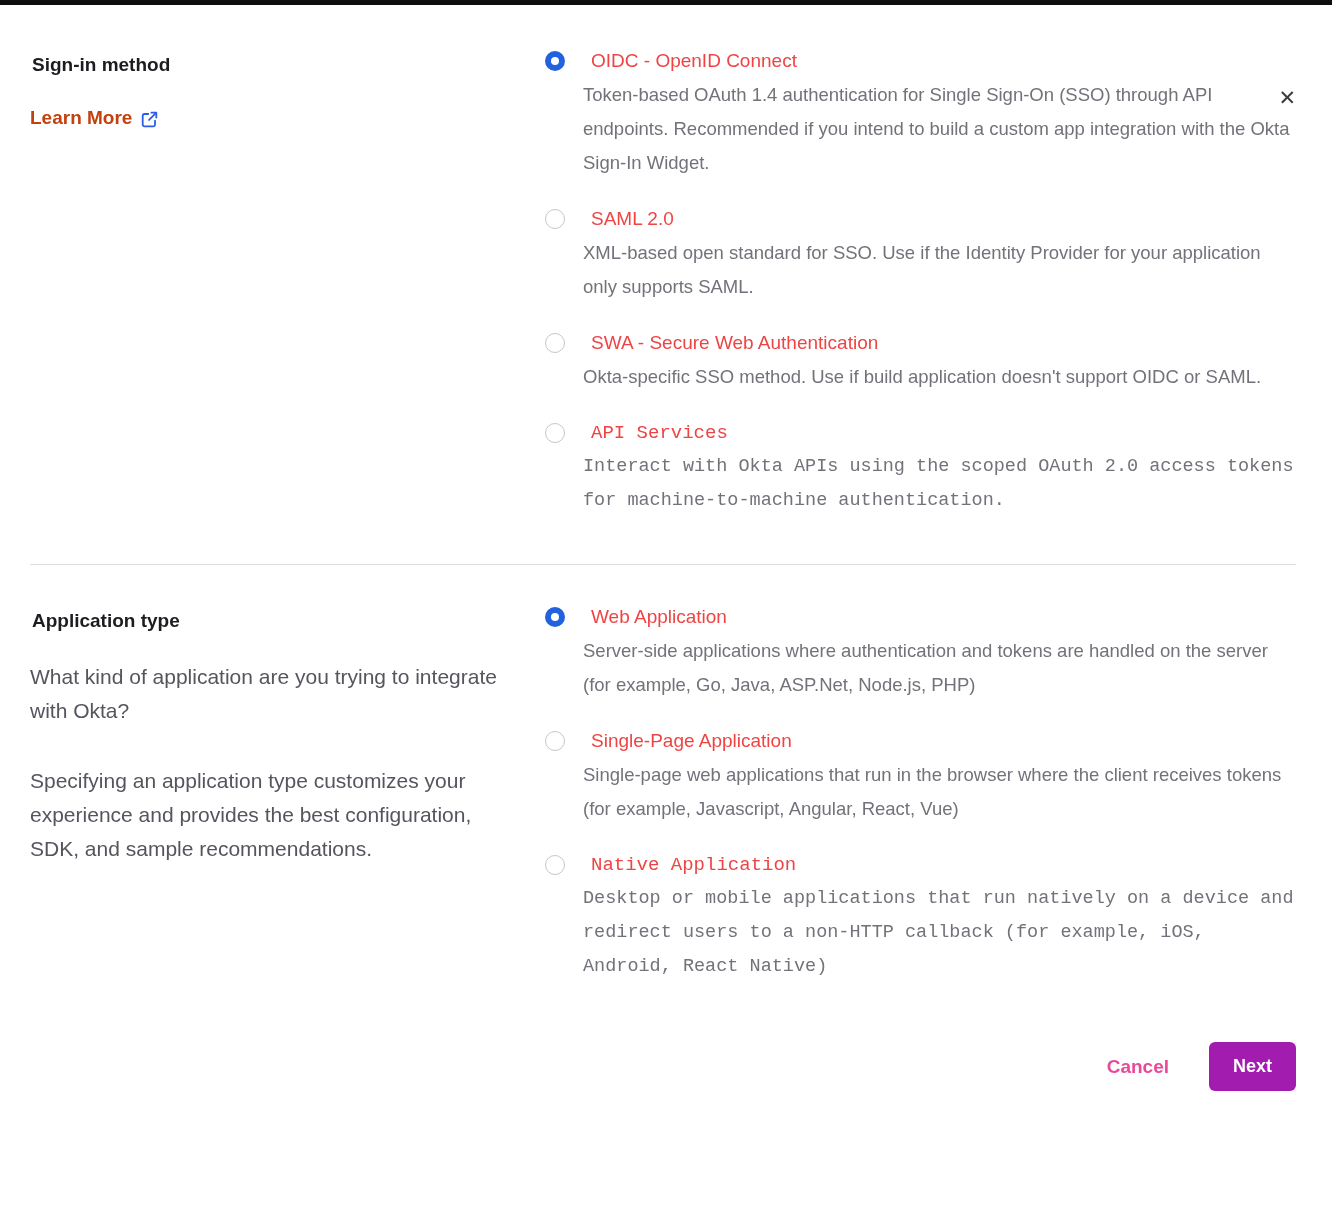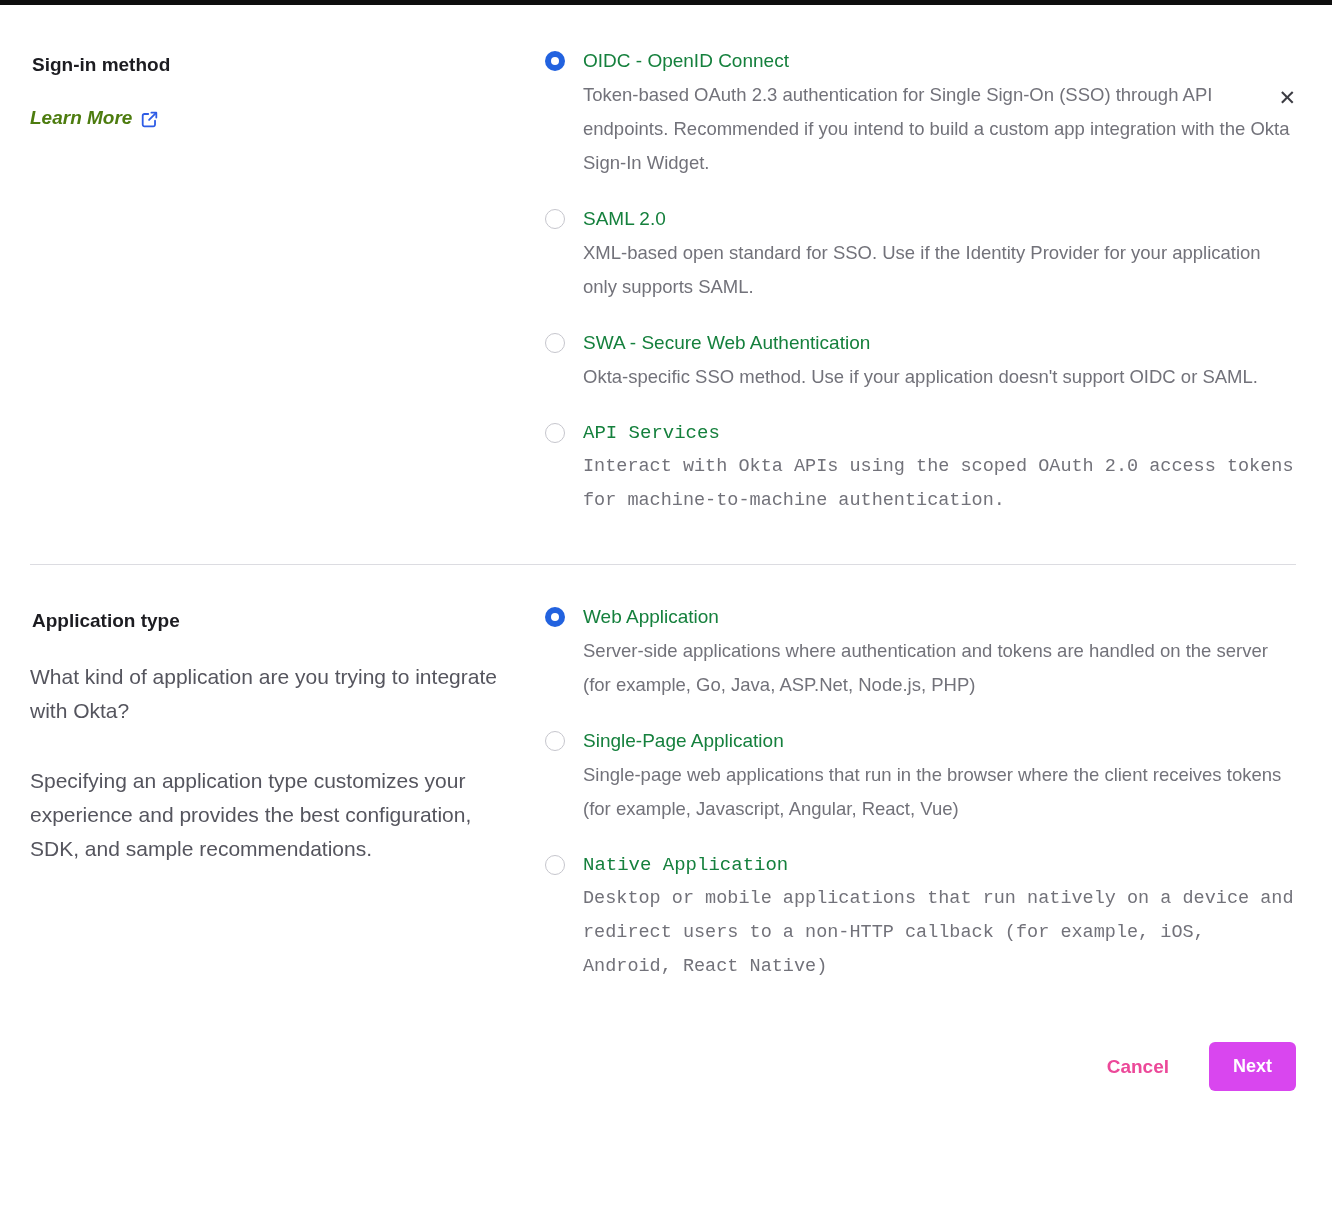--- a/index.html
+++ b/index.html
@@ -37,22 +37,22 @@
   .section .right { padding-left: 10px; }
 
   .col-heading {
     margin: 2px; padding-top: 2px;
     font-size: 19px; font-weight: 700; color: #1c1c21; line-height: 24px;
   }
 
   .learn-more {
     display: inline-flex; align-items: center; gap: 9px;
     margin-top: 27px;
-    color: #4d7c0f; font-size: 19px; font-weight: 700;
-    text-decoration: none; cursor: pointer; line-height: 24px; font-style: italic;
+    color: #c2410c; font-size: 19px; font-weight: 700;
+    text-decoration: none; cursor: pointer; line-height: 24px;
   }
   .learn-more svg { display: block; margin-top: 2px; }
 
   .left-para {
     margin: 27px 0 0 0;
     font-size: 21px; color: #55555e; line-height: 34px;
     max-width: 478px;
   }
   .left-para + .left-para { margin-top: 36px; }
 
@@ -63,42 +63,42 @@
     width: 20px; height: 20px; border-radius: 50%;
     border: 1.5px solid #c6c6cd; background: #fff;
     flex: none; margin-top: 2px; position: relative; cursor: pointer;
   }
   .radio.selected { border: none; background: #2262df; }
   .radio.selected::after {
     content: ""; position: absolute; inset: 6px;
     background: #fff; border-radius: 50%;
   }
 
-  .option-label { font-size: 19px; color: #15803d; line-height: 24px; }
+  .option-label { font-size: 19px; color: #ef4444; line-height: 24px; margin-left: 8px; }
   .option-desc {
     font-size: 18.5px; color: #72727a; line-height: 34px;
     margin-top: 5px; max-width: 712px;
   }
 
   .divider {
     border: none; border-top: 1px solid #dcdce1;
     margin: 46px 0 0 0;
   }
   .section.apptype { margin-top: 40px; }
 
   .footer {
     display: flex; justify-content: flex-end; align-items: center;
     gap: 40px; margin-top: 58px; padding-bottom: 46px;
   }
   .cancel-link {
     color: #ec4899; font-size: 19px; font-weight: 700;
     text-decoration: none; cursor: pointer;
   }
   .next-btn {
-    background: #d946ef; color: #ffffff;
+    background: #a21caf; color: #ffffff;
     font-family: "Liberation Sans", sans-serif;
     font-size: 18px; font-weight: 700;
     border: none; border-radius: 6px;
     padding: 14px 24px; cursor: pointer;
   }
 </style>
 </head>
 <body>
 
 <div class="top-edge"></div>
@@ -122,37 +122,37 @@
             <path d="M14.2 1.8 7.6 8.4"></path>
           </svg>
         </span>
       </a>
     </div>
     <div class="right" id="signin-options">
   <div class="option">
     <span class="radio selected"></span>
     <div class="option-text">
       <div class="option-label">OIDC - OpenID Connect</div>
-      <div class="option-desc">Token-based OAuth 2.3 authentication for Single Sign-On (SSO) through API endpoints. Recommended if you intend to build a custom app integration with the Okta Sign-In Widget.</div>
+      <div class="option-desc">Token-based OAuth 1.4 authentication for Single Sign-On (SSO) through API endpoints. Recommended if you intend to build a custom app integration with the Okta Sign-In Widget.</div>
     </div>
   </div>
 
   <div class="option">
     <span class="radio"></span>
     <div class="option-text">
       <div class="option-label">SAML 2.0</div>
       <div class="option-desc">XML-based open standard for SSO. Use if the Identity Provider for your application only supports SAML.</div>
     </div>
   </div>
 
   <div class="option">
     <span class="radio"></span>
     <div class="option-text">
       <div class="option-label">SWA - Secure Web Authentication</div>
-      <div class="option-desc">Okta-specific SSO method. Use if your application doesn't support OIDC or SAML.</div>
+      <div class="option-desc">Okta-specific SSO method. Use if build application doesn't support OIDC or SAML.</div>
     </div>
   </div>
 
   <div class="option">
     <span class="radio"></span>
     <div class="option-text">
       <div class="option-label">API Services</div>
       <div class="option-desc">Interact with Okta APIs using the scoped OAuth 2.0 access tokens for machine-to-machine authentication.</div>
     </div>
   </div>

